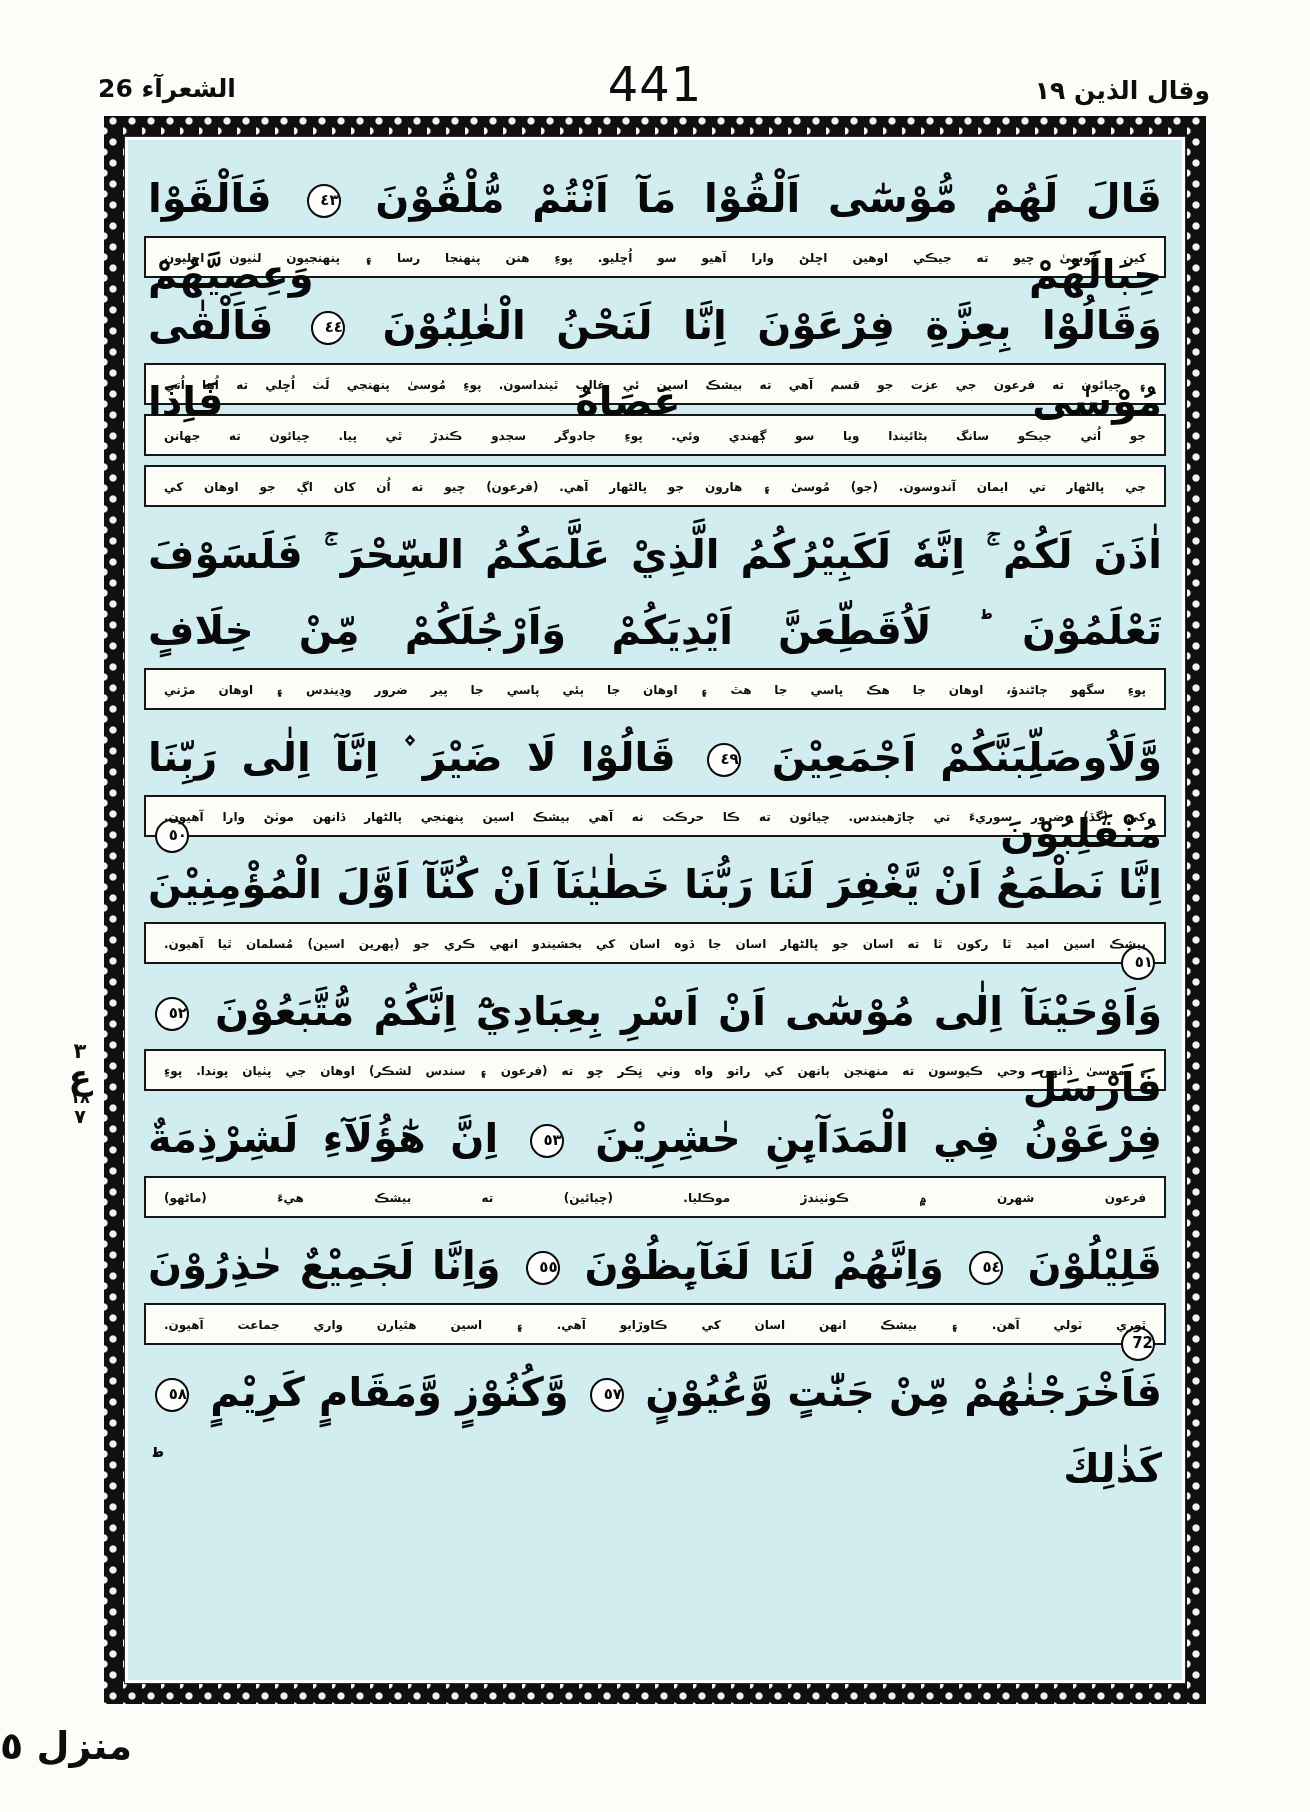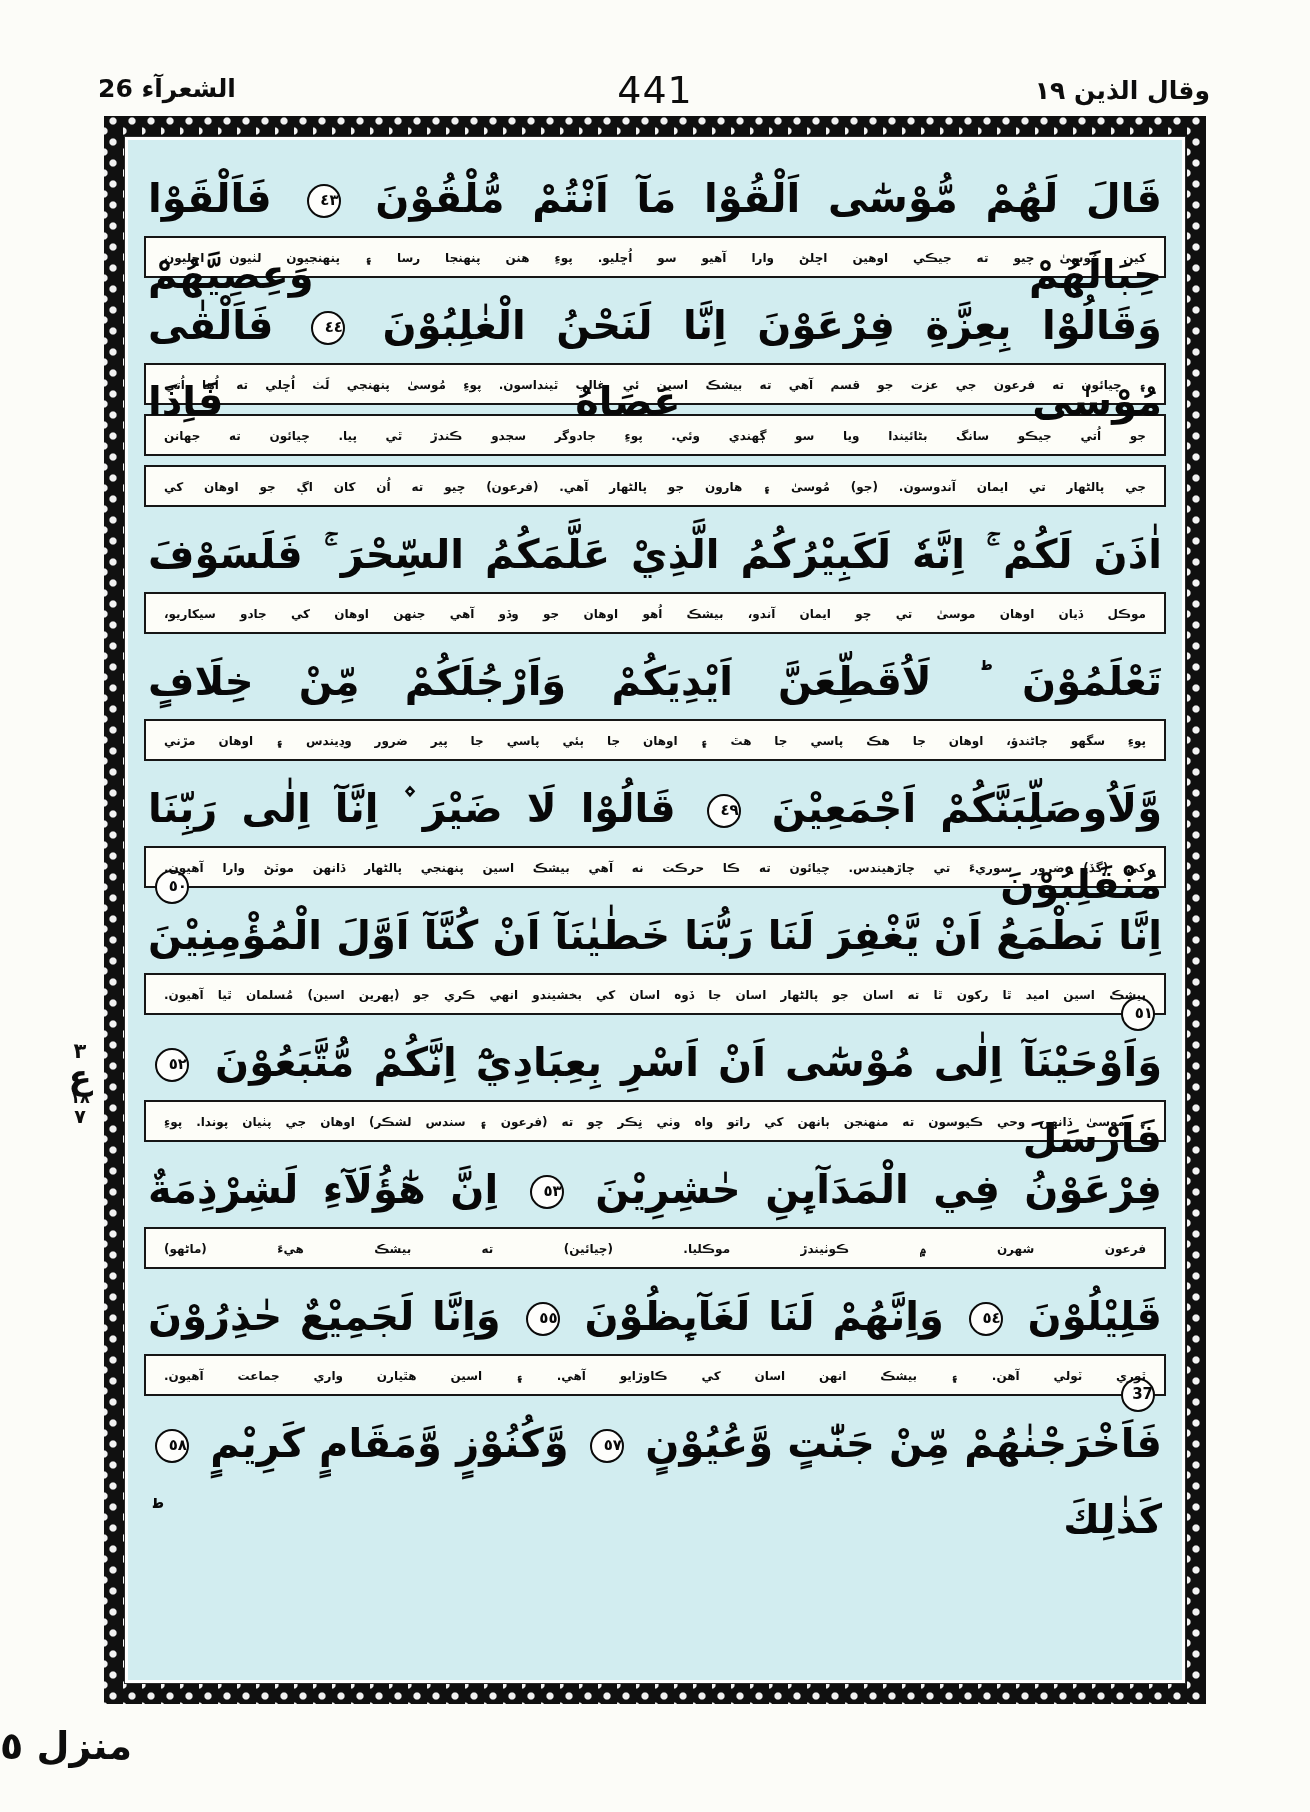--- a/index.html
+++ b/index.html
@@ -13,23 +13,22 @@
     margin:0; width:1310px; height:1812px; position:relative;
     background:var(--page-bg); color:var(--ink);
     font-family:"DejaVu Sans", sans-serif;
   }
   .header-left{
     position:absolute; top:74px; left:98px;
     font-size:25px; font-weight:bold; direction:rtl;text-align:center;
   }
   .header-center{
     position:absolute; top:56px; left:0; width:100%;
-    text-align:center; font-size:38px; letter-spacing:1px;
+    text-align:center; font-size:48px; letter-spacing:1px;
     font-family:"DejaVu Sans", sans-serif;
-    margin-top:12px;
   }
   .header-right{
     position:absolute; top:76px; right:100px;
     font-size:25px; font-weight:bold; direction:rtl;
   }
   
   .frame{
     position:absolute; top:116px; left:104px; width:1102px; height:1588px;
     padding:21px; background-color:#101010;
     background-image:
@@ -89,32 +88,31 @@
 <div class="frame">
   <div class="frame-inner">
 
   <div class="arabic-line">قَالَ لَهُمْ مُّوْسٰٓى اَلْقُوْا مَآ اَنْتُمْ مُّلْقُوْنَ <span class="ayah-badge">٤٣</span> فَاَلْقَوْا حِبَالَهُمْ وَعِصِيَّهُمْ</div>
       <div class="trans-line">کين مُوسىٰ چيو ته جيڪي اوهين اڇلڻ وارا آهيو سو اُڇليو. پوءِ هنن پنهنجا رسا ۽ پنهنجيون لٺيون اڇليون</div>
       <div class="arabic-line">وَقَالُوْا بِعِزَّةِ فِرْعَوْنَ اِنَّا لَنَحْنُ الْغٰلِبُوْنَ <span class="ayah-badge">٤٤</span> فَاَلْقٰى مُوْسٰى عَصَاهُ فَاِذَا</div>
       <div class="trans-line">۽ چيائون ته فرعون جي عزت جو قسم آهي ته بيشڪ اسين ئي غالب ٿينداسون. پوءِ مُوسىٰ پنهنجي لَٺ اُڇلي ته اُها اُتي</div>
       <div class="trans-line">جو اُتي جيڪو سانگ بڻائيندا ويا سو ڳهندي وئي. پوءِ جادوگر سجدو ڪندڙ ٿي پيا. چيائون ته جهانن</div>
       <div class="trans-line">جي پالڻهار تي ايمان آندوسون. (جو) مُوسىٰ ۽ هارون جو پالڻهار آهي. (فرعون) چيو ته اُن کان اڳ جو اوهان کي</div>
       <div class="arabic-line">اٰذَنَ لَكُمْ ۚ اِنَّهٗ لَكَبِيْرُكُمُ الَّذِيْ عَلَّمَكُمُ السِّحْرَ ۚ فَلَسَوْفَ</div>
-      <div class="trans-line">موڪل ڏيان اوهان موسىٰ تي چو ايمان آندو، بيشڪ اُهو اوهان جو وڏو آهي جنهن اوهان کي جادو سيکاريو،</div>
       <div class="arabic-line">تَعْلَمُوْنَ ؕ لَاُقَطِّعَنَّ اَيْدِيَكُمْ وَاَرْجُلَكُمْ مِّنْ خِلَافٍ</div>
       <div class="trans-line">پوءِ سگھو ڄاڻندؤ، اوهان جا هڪ پاسي جا هٿ ۽ اوهان جا ٻئي پاسي جا پير ضرور وڍيندس ۽ اوهان مڙني</div>
       <div class="arabic-line">وَّلَاُوصَلِّبَنَّكُمْ اَجْمَعِيْنَ <span class="ayah-badge">٤٩</span> قَالُوْا لَا ضَيْرَ ۫ اِنَّآ اِلٰى رَبِّنَا مُنْقَلِبُوْنَ <span class="ayah-badge">٥٠</span></div>
       <div class="trans-line">کي (گڏ) ضرور سوريءَ تي چاڙهيندس. چيائون ته ڪا حرڪت نه آهي بيشڪ اسين پنهنجي پالڻهار ڏانهن موٽڻ وارا آهيون.</div>
       <div class="arabic-line">اِنَّا نَطْمَعُ اَنْ يَّغْفِرَ لَنَا رَبُّنَا خَطٰيٰنَآ اَنْ كُنَّآ اَوَّلَ الْمُؤْمِنِيْنَ <span class="ayah-badge">٥١</span></div>
       <div class="trans-line">بيشڪ اسين اميد ٿا رکون ٿا ته اسان جو پالڻهار اسان جا ڏوه اسان کي بخشيندو انهي ڪري جو (پهرين اسين) مُسلمان ٿيا آهيون.</div>
       <div class="arabic-line">وَاَوْحَيْنَآ اِلٰى مُوْسٰٓى اَنْ اَسْرِ بِعِبَادِيْٓ اِنَّكُمْ مُّتَّبَعُوْنَ <span class="ayah-badge">٥٢</span> فَاَرْسَلَ</div>
       <div class="trans-line">۽ موسىٰ ڏانهن وحي ڪيوسون ته منهنجن ٻانهن کي راتو واه وٺي نِڪر چو ته (فرعون ۽ سندس لشڪر) اوهان جي پٺيان پوندا. پوءِ</div>
       <div class="arabic-line">فِرْعَوْنُ فِي الْمَدَآىِٕنِ حٰشِرِيْنَ <span class="ayah-badge">٥٣</span> اِنَّ هٰٓؤُلَآءِ لَشِرْذِمَةٌ</div>
       <div class="trans-line">فرعون شهرن ۾ ڪوٺيندڙ موڪليا. (چيائين) ته بيشڪ هيءَ (ماڻهو)</div>
-      <div class="arabic-line">قَلِيْلُوْنَ <span class="ayah-badge">٥٤</span> وَاِنَّهُمْ لَنَا لَغَآىِٕظُوْنَ <span class="ayah-badge">٥٥</span> وَاِنَّا لَجَمِيْعٌ حٰذِرُوْنَ <span class="ayah-badge">37</span></div>
+      <div class="arabic-line">قَلِيْلُوْنَ <span class="ayah-badge">٥٤</span> وَاِنَّهُمْ لَنَا لَغَآىِٕظُوْنَ <span class="ayah-badge">٥٥</span> وَاِنَّا لَجَمِيْعٌ حٰذِرُوْنَ <span class="ayah-badge">72</span></div>
       <div class="trans-line">ٿوري ٽولي آهن. ۽ بيشڪ انهن اسان کي ڪاوڙايو آهي. ۽ اسين هٿيارن واري جماعت آهيون.</div>
       <div class="arabic-line">فَاَخْرَجْنٰهُمْ مِّنْ جَنّٰتٍ وَّعُيُوْنٍ <span class="ayah-badge">٥٧</span> وَّكُنُوْزٍ وَّمَقَامٍ كَرِيْمٍ <span class="ayah-badge">٥٨</span> كَذٰلِكَ ؕ</div>
     </div>
 </div>
 
 <div class="margin-marker">
   <span class="mm-top">٣</span>
   <span class="mm-ain">ع</span>
   <span class="mm-mid">١٨</span>
   <span class="mm-bot">٧</span>

